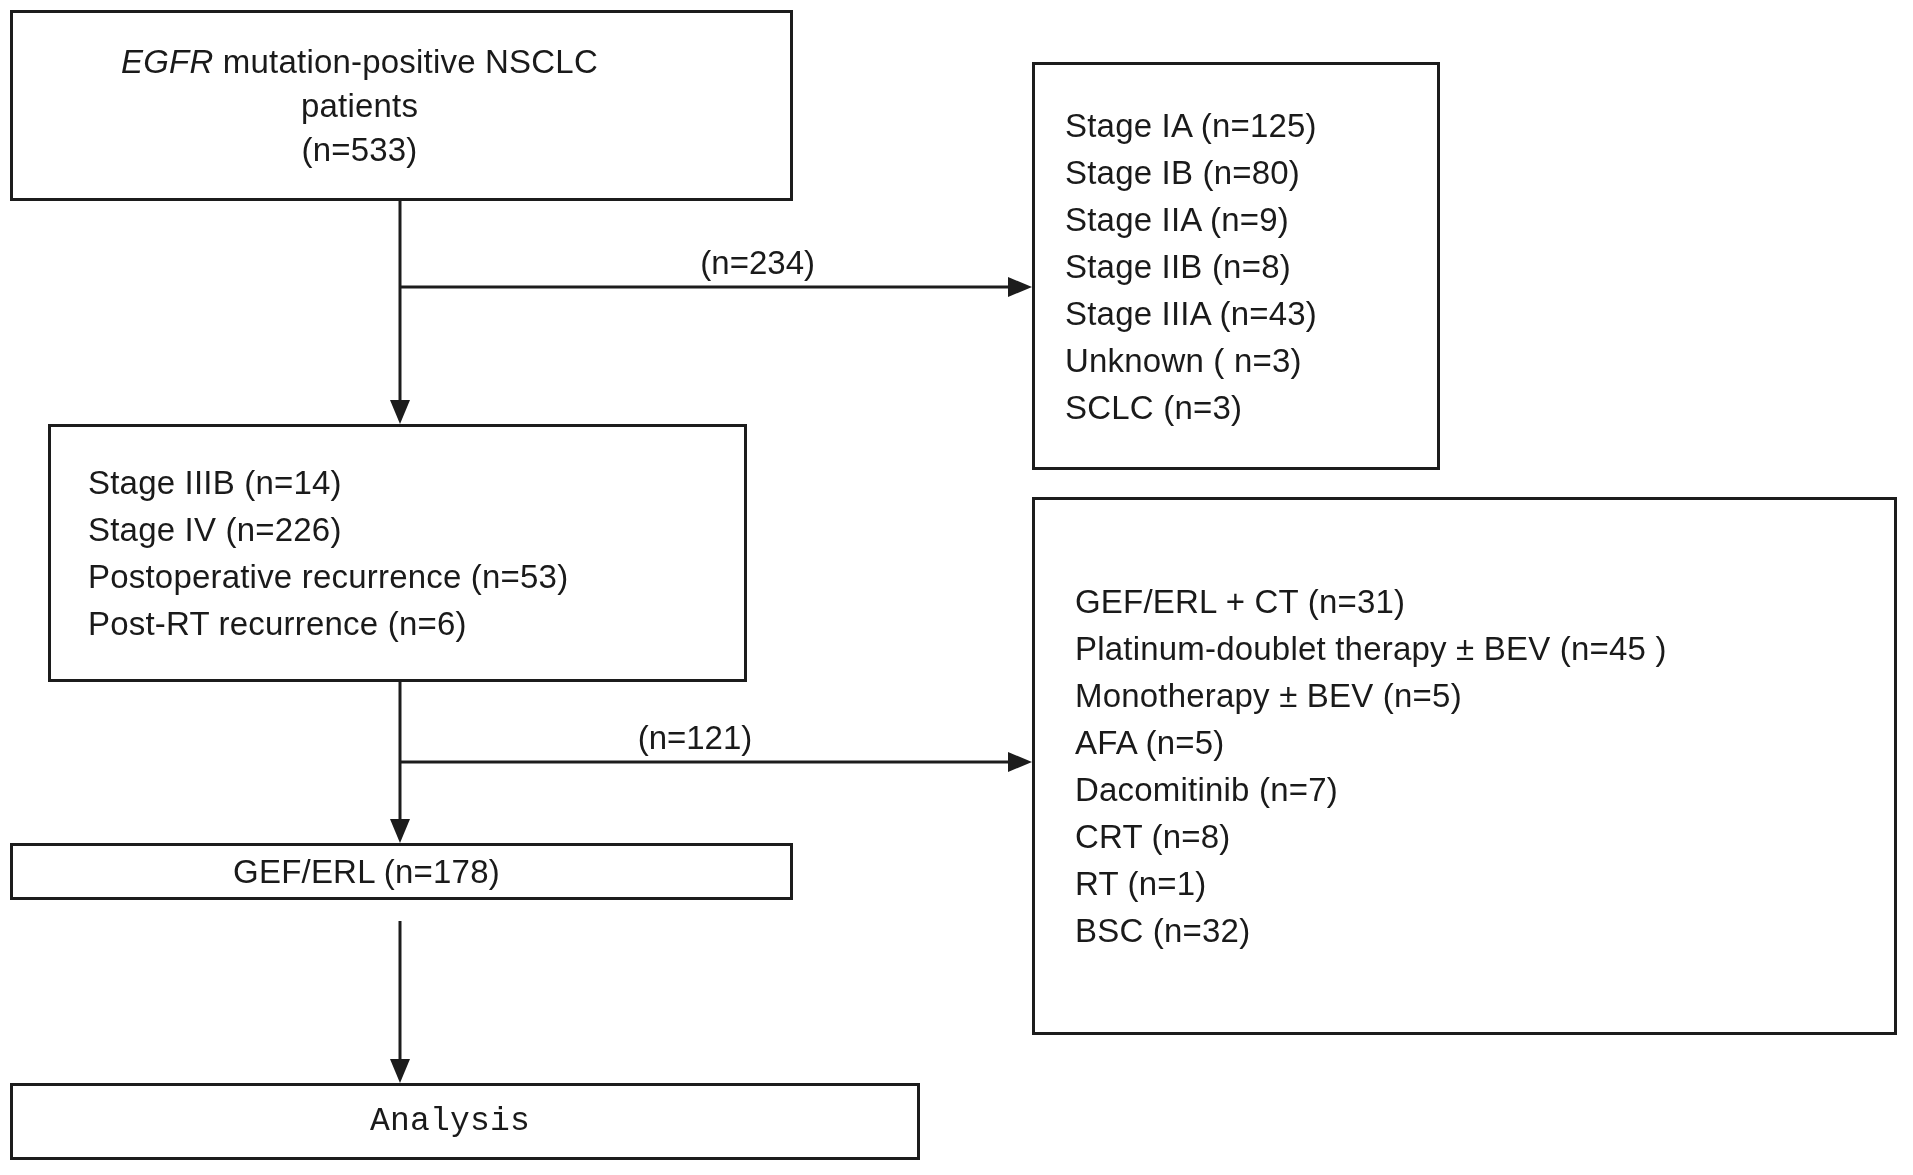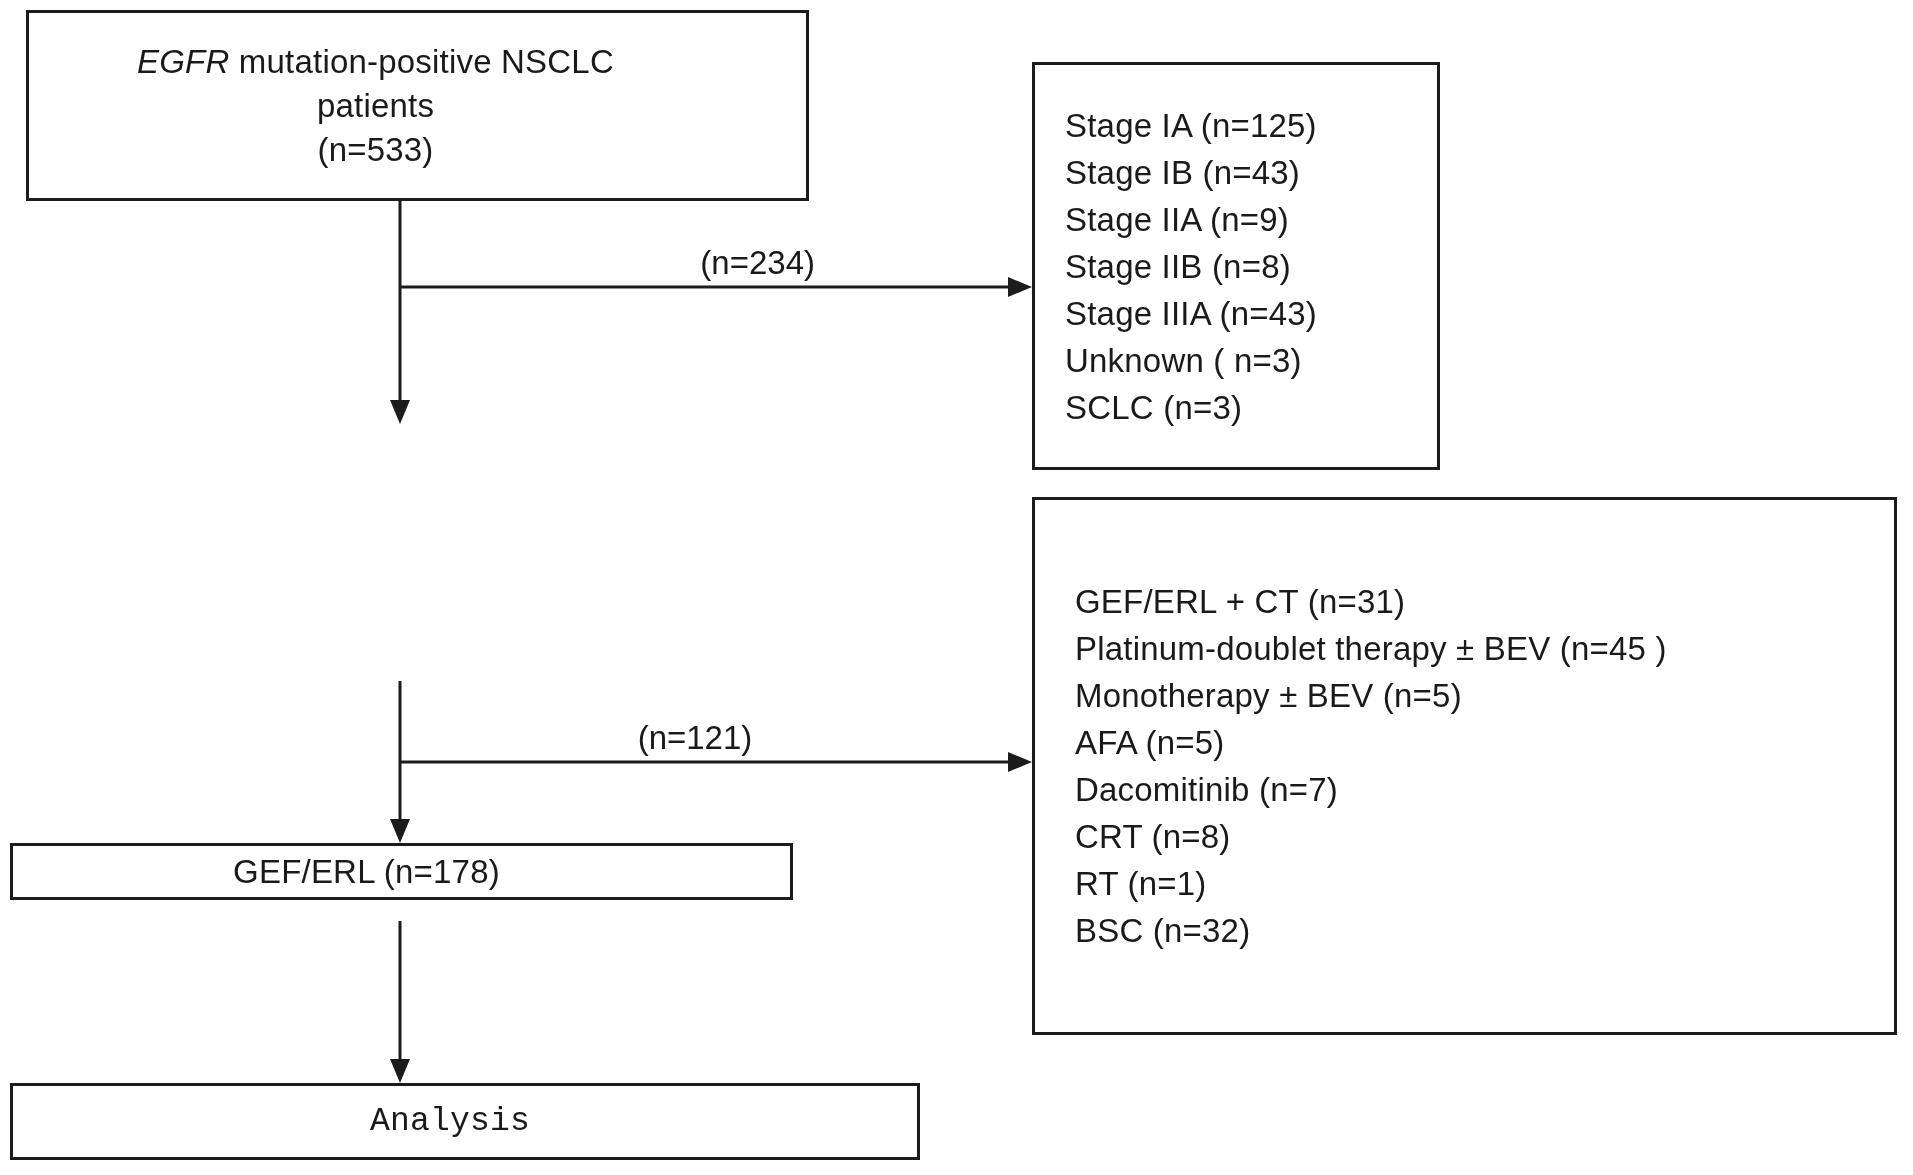--- a/index.html
+++ b/index.html
@@ -39,21 +39,21 @@
   }
   .flow-box.centered {
     align-items: center;
     text-align: center;
   }
   .flow-box.listbox {
     align-items: flex-start;
     text-align: center;
   }
   .box-patients {
-    left: 26px; top: 10px; width: 783px; height: 191px;
+    left: 10px; top: 10px; width: 783px; height: 191px;
     padding-right: 84px;
     line-height: 44px;
   }
   .box-excluded {
     left: 1032px; top: 62px; width: 408px; height: 408px;
     padding-left: 30px;
   }
   .box-advanced {
     left: 48px; top: 424px; width: 699px; height: 258px;
     padding-left: 37px;
@@ -108,28 +108,34 @@
   </svg>
 
   <div class="flow-box centered box-patients">
     <div class="line"><span class="italic">EGFR</span><span> mutation-positive NSCLC</span></div>
     <div class="line">patients</div>
     <div class="line">(n=533)</div>
   </div>
 
   <div class="flow-box listbox box-excluded">
     <div class="line">Stage IA (n=125)</div>
-    <div class="line">Stage IB (n=43)</div>
+    <div class="line">Stage IB (n=80)</div>
     <div class="line">Stage IIA (n=9)</div>
     <div class="line">Stage IIB (n=8)</div>
     <div class="line">Stage IIIA (n=43)</div>
     <div class="line">Unknown ( n=3)</div>
     <div class="line">SCLC (n=3)</div>
   </div>
 
+  <div class="flow-box listbox box-advanced">
+    <div class="line">Stage IIIB (n=14)</div>
+    <div class="line">Stage IV (n=226)</div>
+    <div class="line">Postoperative recurrence (n=53)</div>
+    <div class="line">Post-RT recurrence (n=6)</div>
+  </div>
 
   <div class="flow-box listbox box-other-treatments">
     <div class="line">GEF/ERL + CT (n=31)</div>
     <div class="line">Platinum-doublet therapy ± BEV (n=45 )</div>
     <div class="line">Monotherapy ± BEV (n=5)</div>
     <div class="line">AFA (n=5)</div>
     <div class="line">Dacomitinib (n=7)</div>
     <div class="line">CRT (n=8)</div>
     <div class="line">RT (n=1)</div>
     <div class="line">BSC (n=32)</div>

